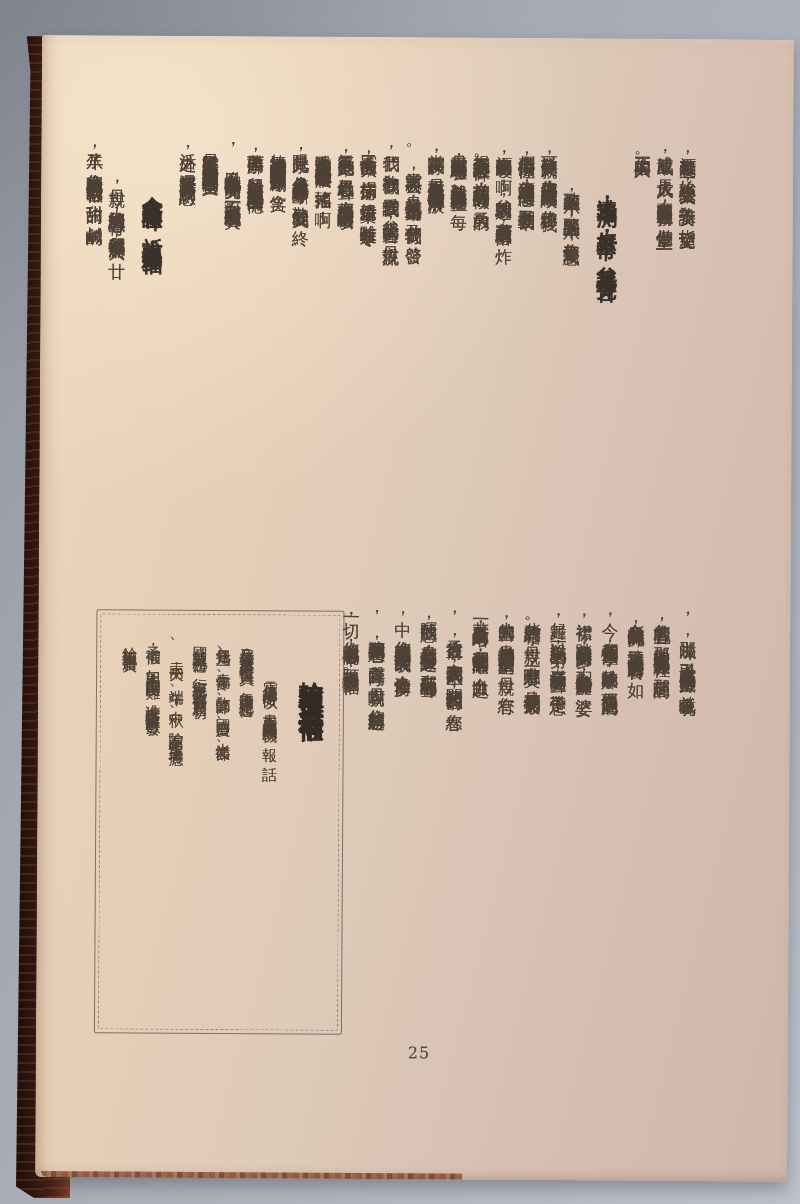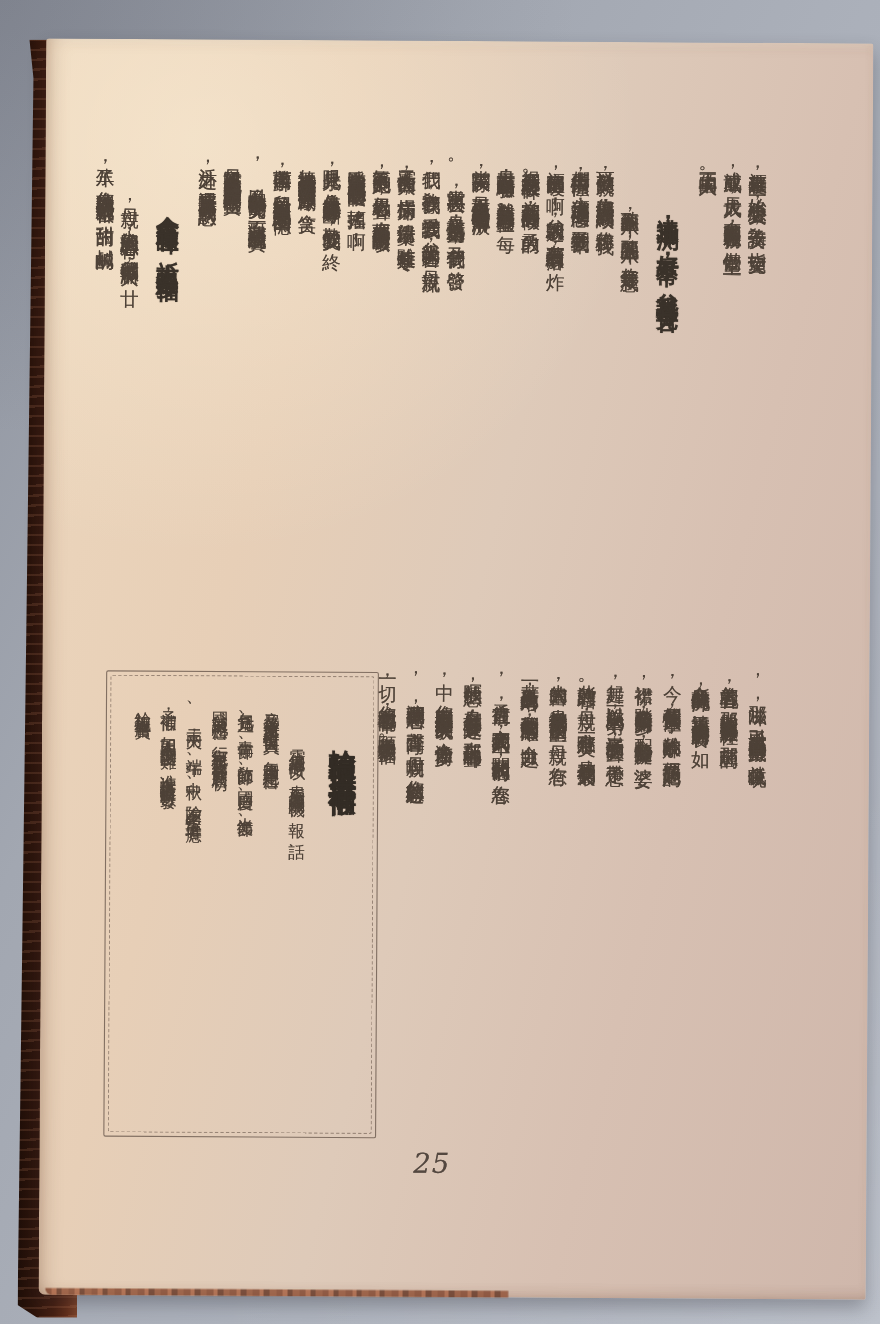--- a/index.html
+++ b/index.html
@@ -48,21 +48,21 @@
   .cols-group{display:contents;}
   
   .notice{position:absolute;left:58px;top:574px;width:246px;height:422px;
     border:1.2px solid rgba(112,94,82,.85);border-radius:2px;}
   .notice-inner{position:absolute;inset:3px;border:1px dashed rgba(122,103,90,.7);border-radius:2px;}
   .notice-title{position:absolute;top:50px;right:17px;writing-mode:vertical-rl;text-orientation:upright;
     font-size:25px;font-weight:bold;letter-spacing:3px;line-height:30px;height:372px;
     color:#332c25;text-shadow:0 0 .8px rgba(51,44,37,.8);}
   .notice-body{top:24px;right:62px;position:absolute;writing-mode:vertical-rl;text-orientation:upright;}
   .notice-body .vcol{height:382px;font-size:15px;letter-spacing:2.1px;line-height:23.4px;color:#4e4238;text-shadow:0 0 .5px rgba(78,66,56,.6);}
-  .page-number{position:absolute;left:340px;top:1006px;font-size:25px;letter-spacing:1px;color:#544840;text-shadow:0 0 .5px rgba(84,72,64,.6);font-style:italic;}
+  .page-number{position:absolute;left:372px;top:1006px;font-size:16px;letter-spacing:1px;color:#544840;text-shadow:0 0 .5px rgba(84,72,64,.6);}
 </style>
 </head>
 <body>
 
 <div class="backdrop"></div>
 <div class="spine"></div>
 
 <div class="page">
 
   <section class="varticle article-top">

